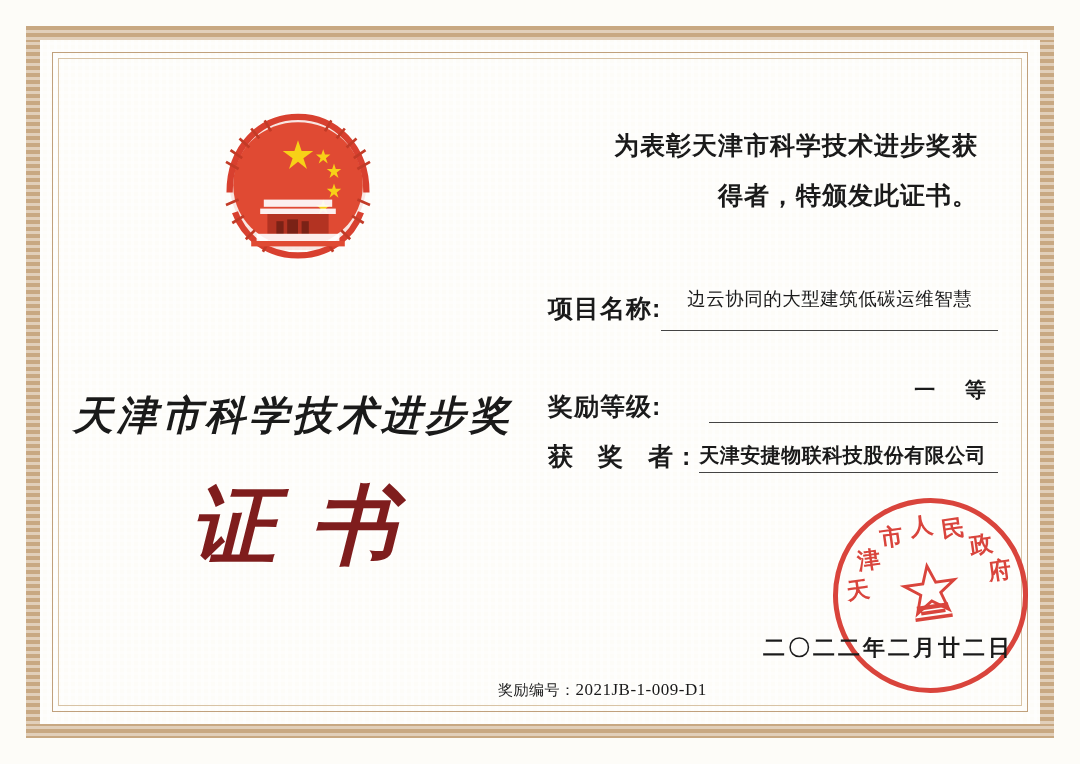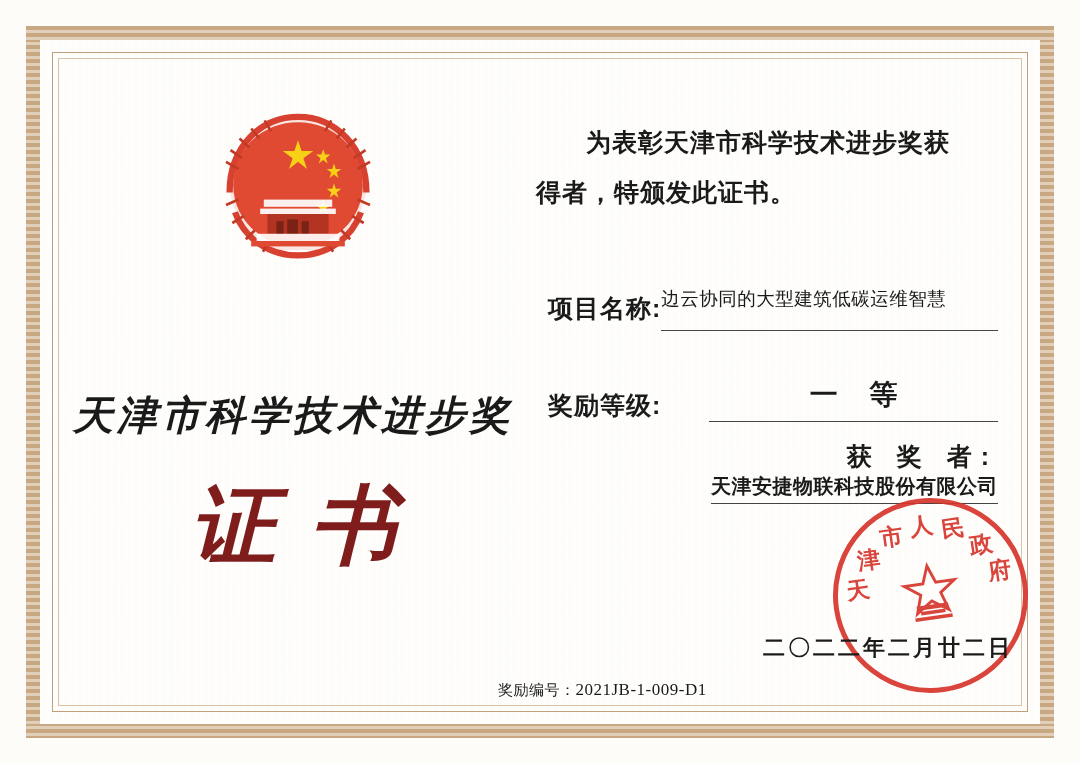--- a/index.html
+++ b/index.html
@@ -128,30 +128,31 @@
   .right-col {
     position: absolute;
     left: 470px;
     top: 0;
     right: 0;
     height: 100%;
   }
 
   .citation {
     position: absolute;
-    left: 8px;
+    left: 20px;
     top: 62px;
     width: 430px;
-    font-family: Liberation Mono, monospace;
+    font-family: Liberation Sans, sans-serif;
     font-weight: bold;
     font-size: 25px;
     line-height: 50px;
     color: #1a1a1a;
     text-indent: 50px;
     letter-spacing: 1px;
+    text-align: right;
   }
 
   .field {
     position: absolute;
     left: 20px;
     width: 450px;
     display: flex;
     align-items: flex-end;
   }
   .field-label {
@@ -174,47 +175,47 @@
 
   
   .field-project {
     top: 228px;
     align-items: center;
   }
   .project-lines {
     flex: 1 1 auto;
     border-bottom: 1.5px solid #444;
     padding-bottom: 18px;
+    text-align: center;
   }
   .project-lines div {
     font-family: "Liberation Serif", serif;
     font-size: 18.5px;
     line-height: 26px;
     color: #1a1a1a;
     letter-spacing: 0.5px;
     white-space: nowrap;
   }
 
   .field-level {
     top: 318px;
     gap: 48px;
   }
   .field-level .field-value {
-    text-align: center;
-    font-family: "Liberation Sans", sans-serif;
-    font-weight: bold;
-    font-size: 28px;
+    text-align: right;
+    font-family: "Liberation Sans", sans-serif;
+    font-weight: bold;
+    font-size: 21px;
     letter-spacing: 12px;
     text-indent: 12px;
-    padding-bottom: 7px;
+    padding-bottom: 18px;
   }
 
   .field-winner {
     top: 382px;
-    flex-direction: column;
   }
   .field-winner .field-label {
     letter-spacing: 9px;
   }
   .field-winner .field-value {
     font-family: "Liberation Sans", sans-serif;
     font-weight: bold;
     font-size: 20px;
     letter-spacing: 0.5px;
     padding-bottom: 3px;

